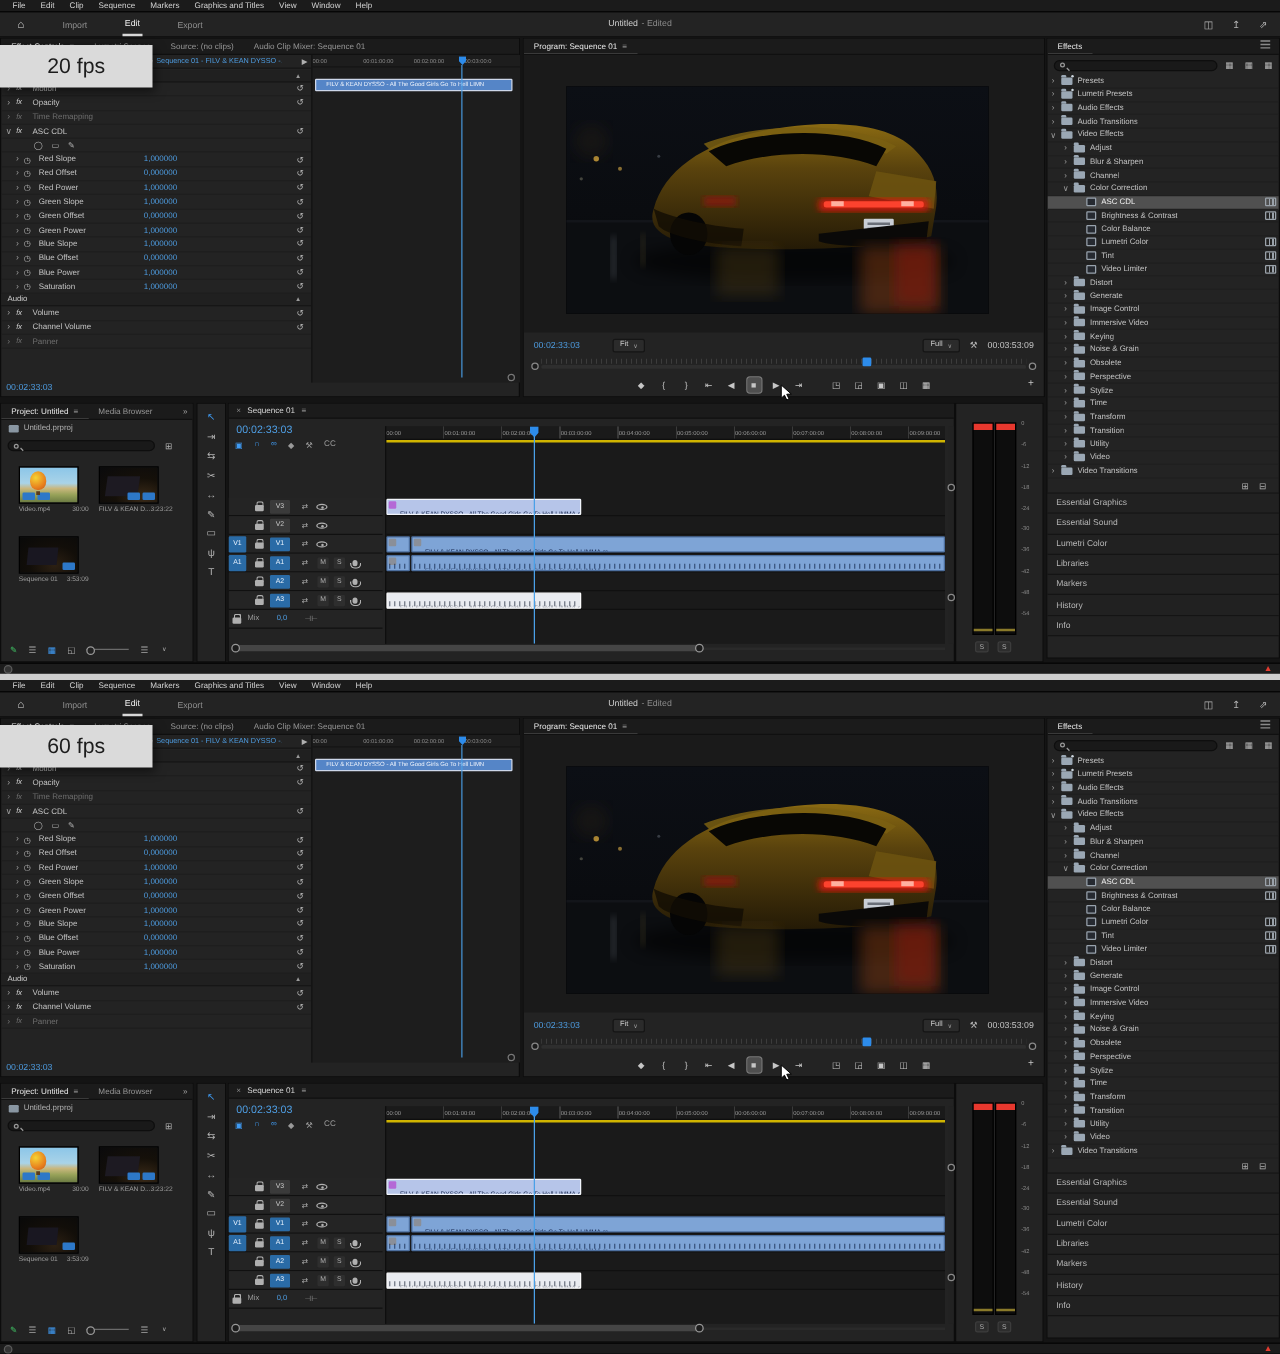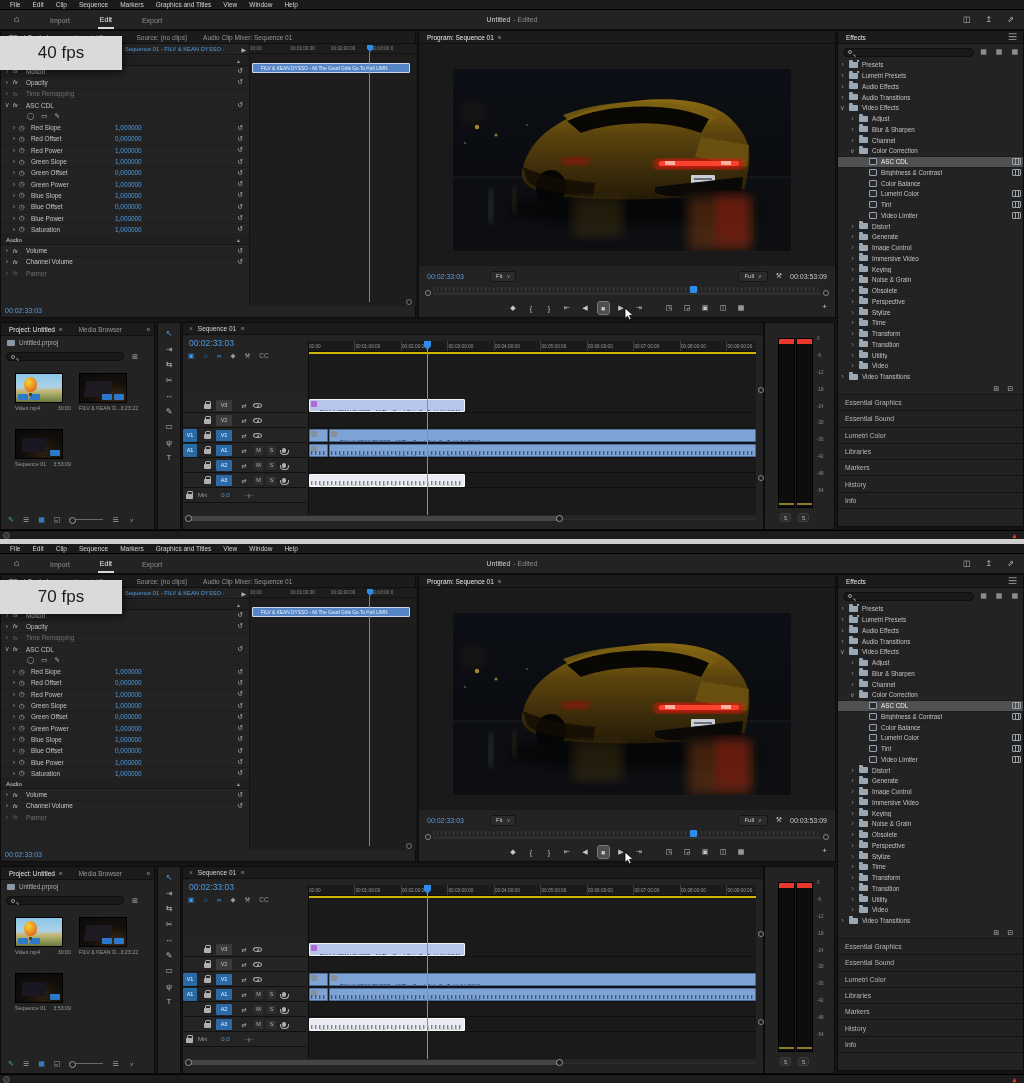--- a/index.html
+++ b/index.html
@@ -1017,21 +1017,21 @@
       </div>
     <span class="sbtn s1">S</span>
     <span class="sbtn s2">S</span>
   </div>
 
   <div class="statusbar">
     <span class="wmark"></span>
     <span class="warn">▲</span>
   </div>
 
-  <div class="fps">40 fps</div>
+  <div class="fps">20 fps</div>
 </div>
 
 <div class="shot" style="top: 544px;">
 
   <div class="menubar">
 
   <span class="mi">File</span>
       <span class="mi">Edit</span>
       <span class="mi">Clip</span>
       <span class="mi">Sequence</span>
@@ -1837,14 +1837,14 @@
       </div>
     <span class="sbtn s1">S</span>
     <span class="sbtn s2">S</span>
   </div>
 
   <div class="statusbar">
     <span class="wmark"></span>
     <span class="warn">▲</span>
   </div>
 
-  <div class="fps">70 fps</div>
+  <div class="fps">60 fps</div>
 </div>
 
 </body></html>

